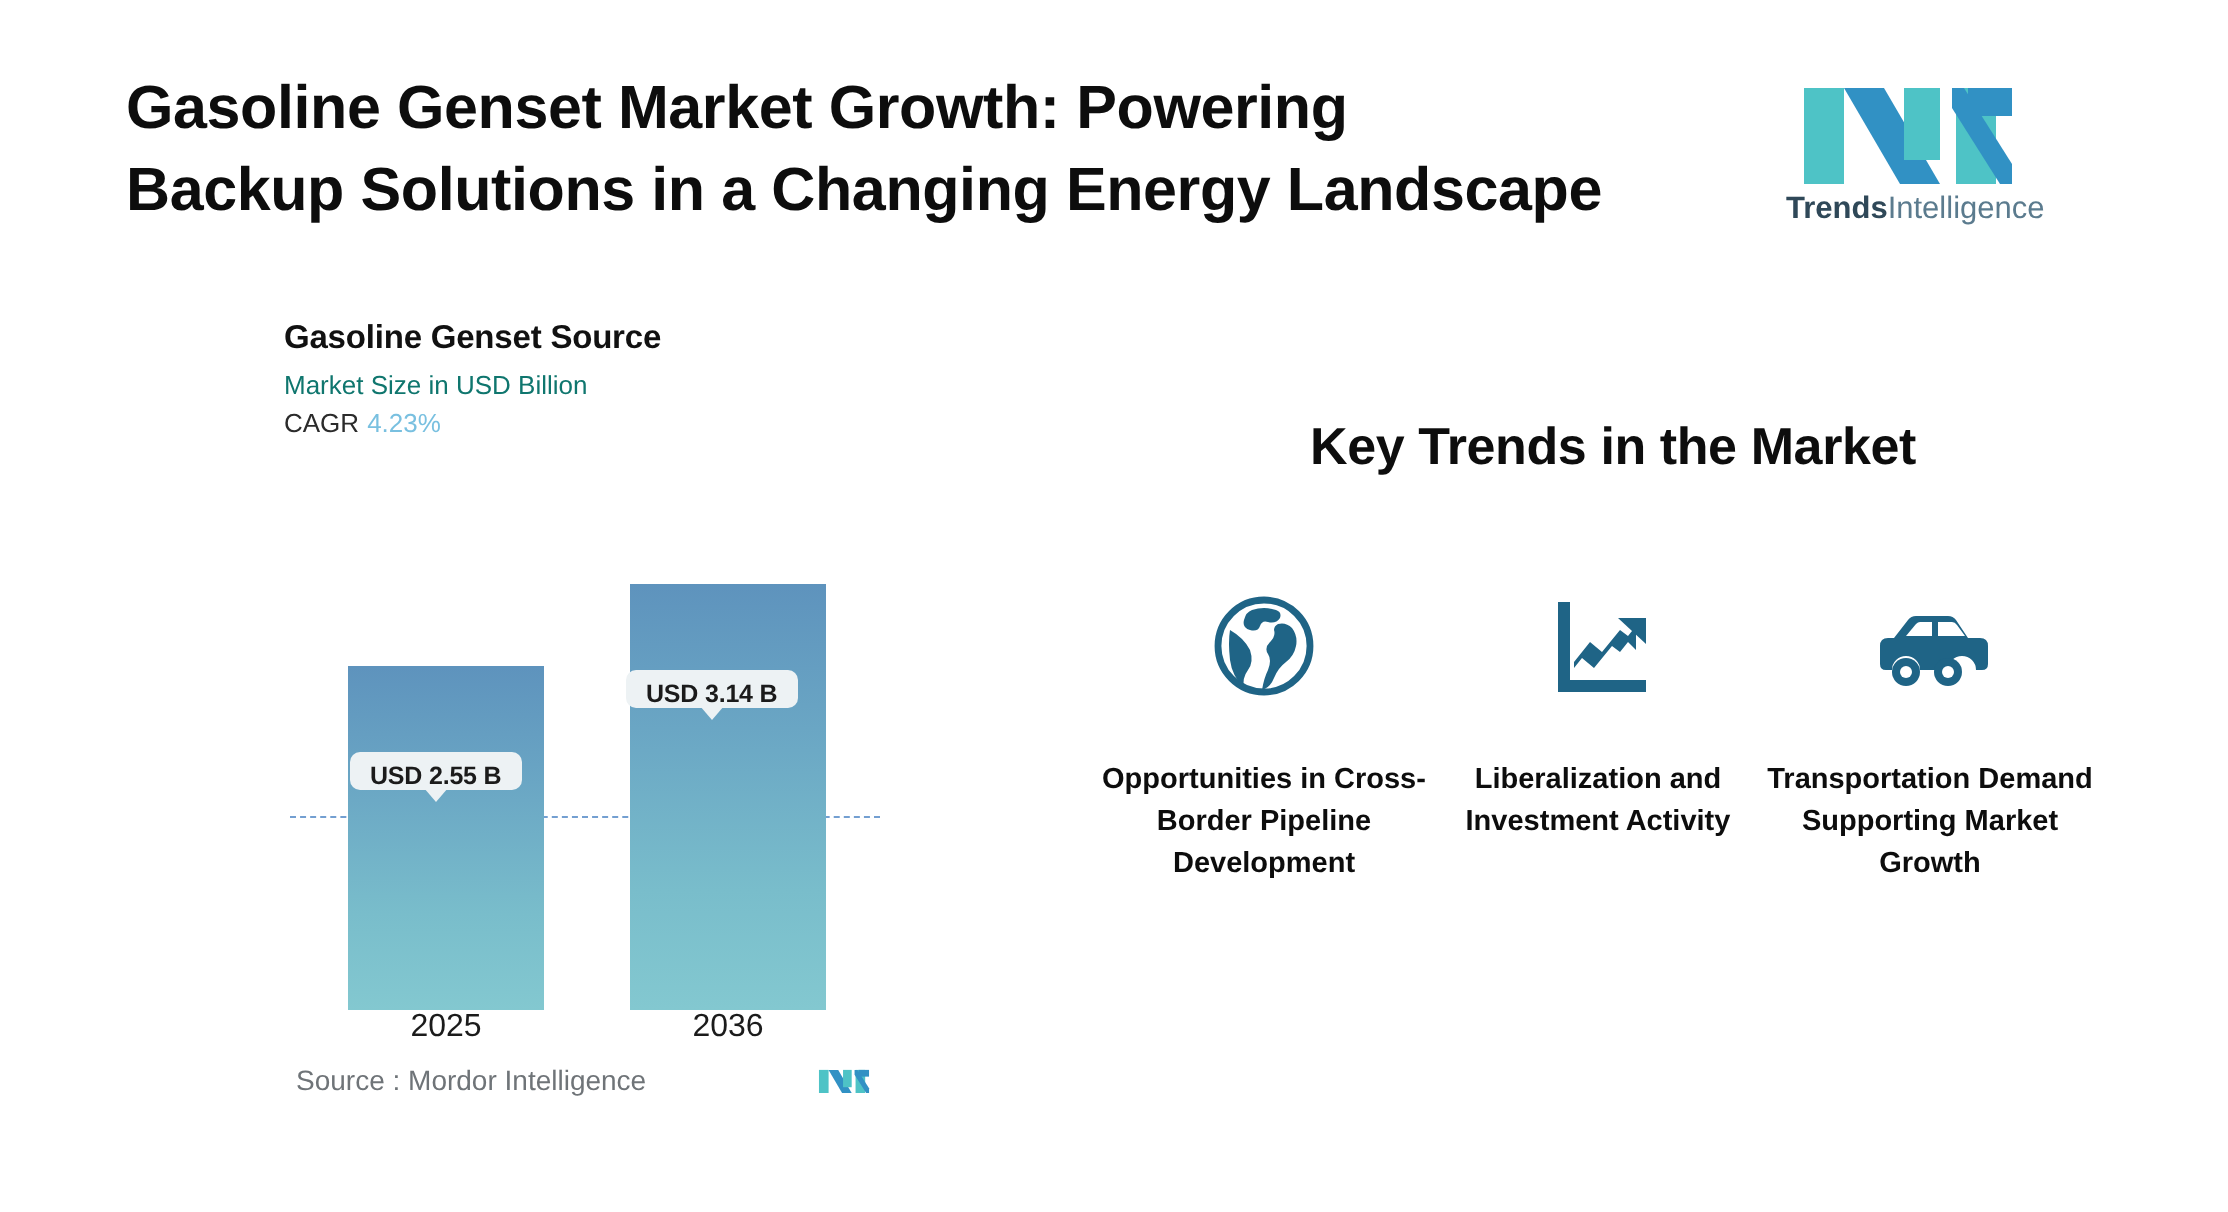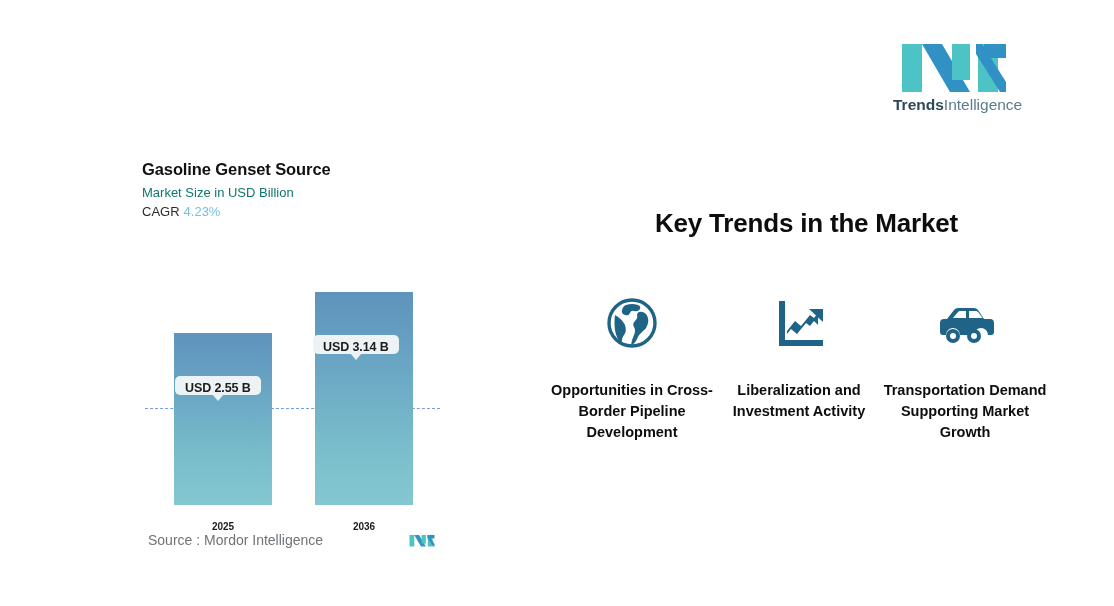--- a/index.html
+++ b/index.html
@@ -136,26 +136,25 @@
 
   .xlabels {
     position: absolute;
     left: 0;
     top: 345px;
     width: 320px;
     height: 24px;
   }
   .xlabel {
     position: absolute;
-    top: 16px;
-    font-size: 10px;
+    top: 0;
+    font-size: 16px;
     color: #1b1b1b;
     text-align: center;
     width: 98px;
-    font-weight: bold;
   }
   .xlabel-2025 { left: 32px; }
   .xlabel-2030 { left: 173px; }
 
   .source {
     position: absolute;
     left: 6px;
     top: 372px;
     width: 320px;
     font-size: 14px;
@@ -198,20 +197,24 @@
     font-weight: bold;
     line-height: 21px;
     color: #0d0d0d;
   }
 </style>
 </head>
 <body>
 
 <div class="canvas">
 
+  <div class="title">
+    <span class="line">Gasoline Genset Market Growth: Powering</span>
+    <span class="line">Backup Solutions in a Changing Energy Landscape</span>
+  </div>
 
   <div class="brand">
     <svg class="brand-mark" width="108" height="58" viewBox="0 0 108 58">
       <polygon points="2,8 22,8 22,56 2,56" fill="#4ec3c6"></polygon>
       <polygon points="22,8 42,8 70,56 50,56" fill="#3191c4"></polygon>
       <polygon points="52,8 70,8 70,44 52,44" fill="#4ec3c6"></polygon>
       <polygon points="78,8 98,8 98,56 78,56" fill="#4ec3c6"></polygon>
       <polygon points="76,8 82,8 106,46 106,56 100,56 76,18" fill="#3191c4"></polygon>
       <polygon points="84,8 106,8 106,22 84,22" fill="#3191c4"></polygon>
     </svg>

